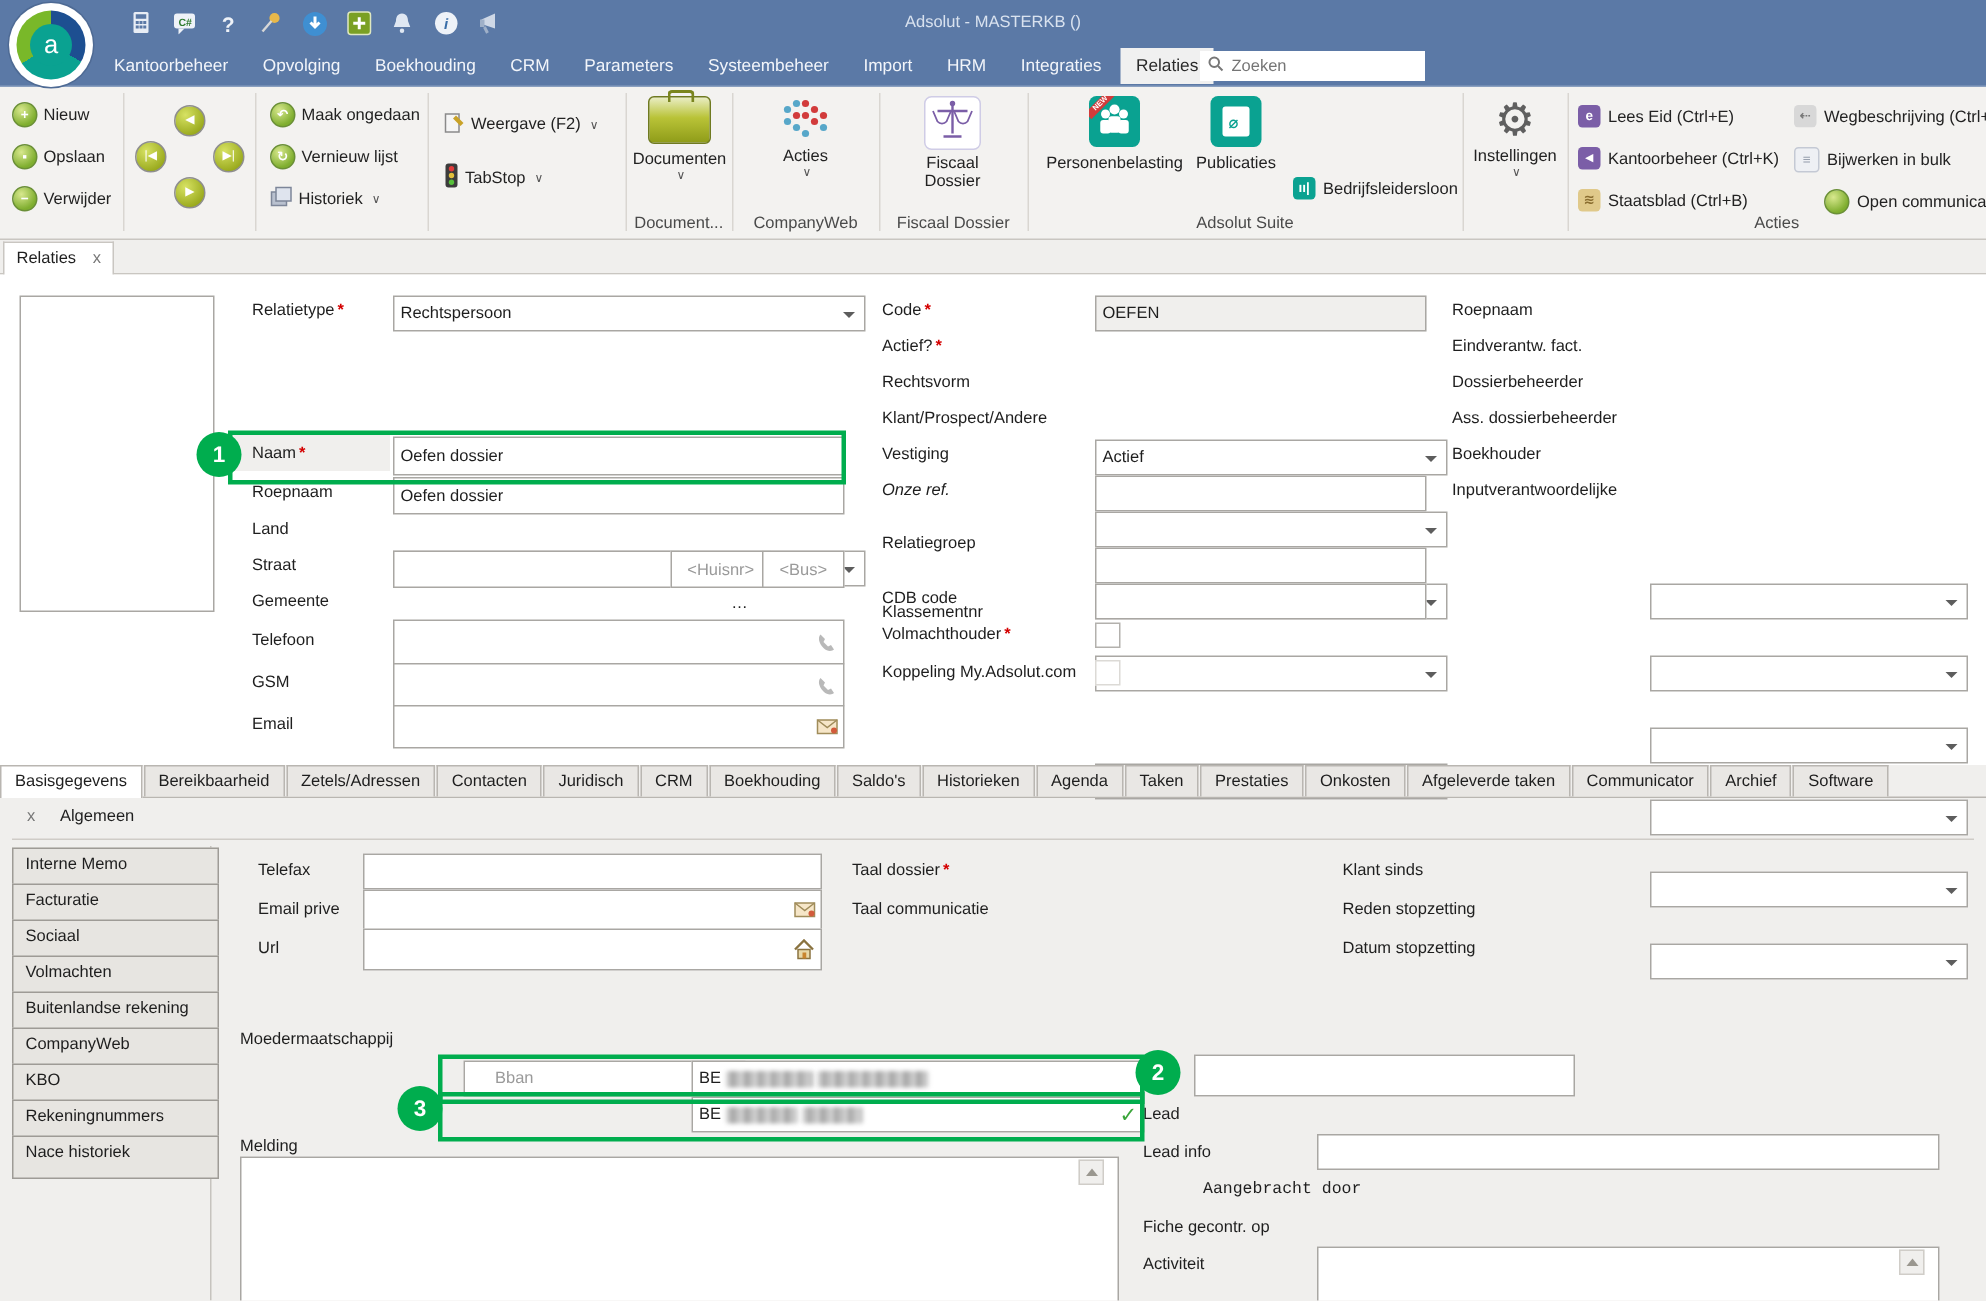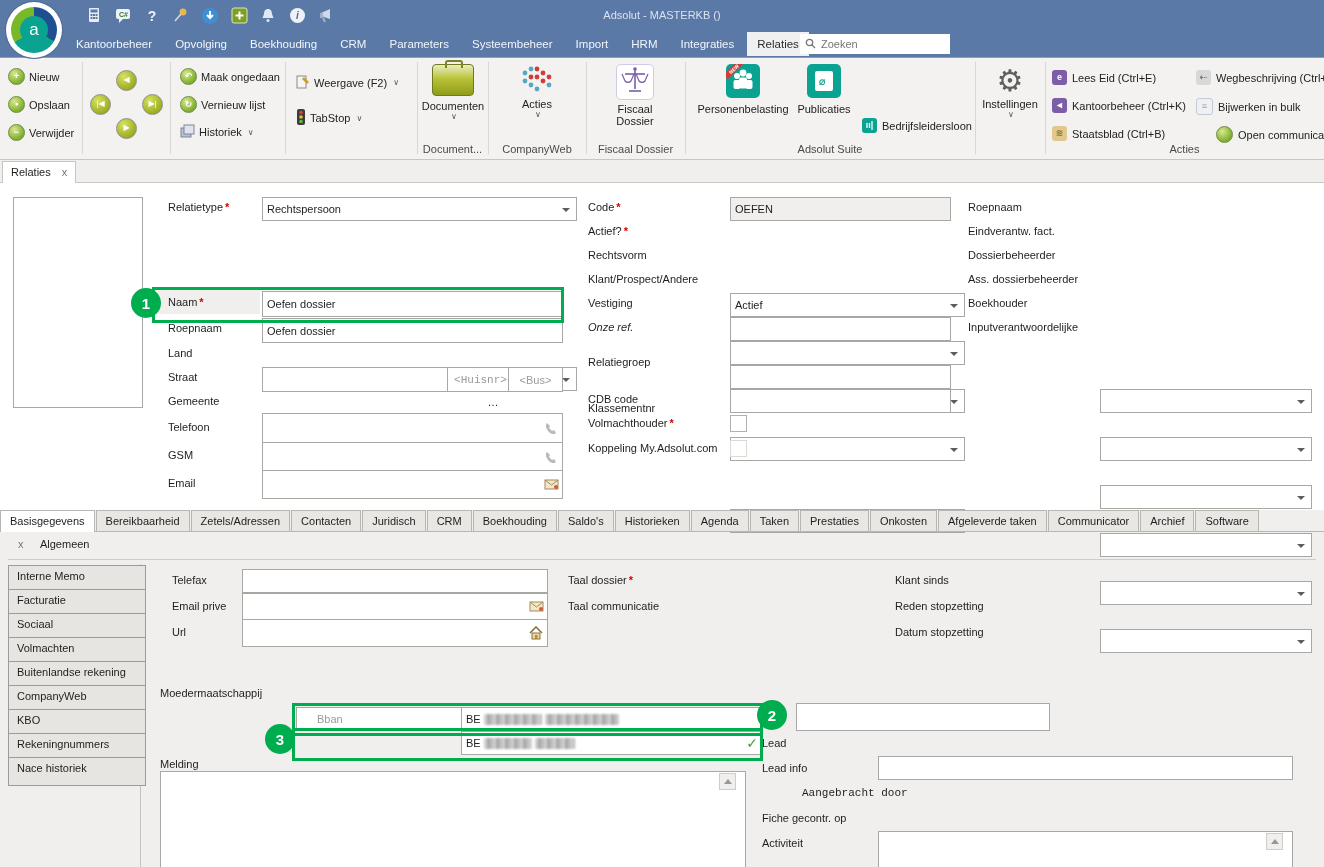--- a/index.html
+++ b/index.html
@@ -338,21 +338,21 @@
 <div class="lbl" style="left:168px;top:322px;">Roepnaam</div>
 <input class="fld" style="left: 262px; top: 318px; width: 291px; height: 21px;" value="Oefen dossier">
 
 <div class="lbl" style="left:168px;top:347px;">Land</div>
 <div class="fld dd" style="left:262px;top:343px;width:291px;height:20px;">
     <span>België</span>
   </div>
 
 <div class="lbl" style="left:168px;top:371px;">Straat</div>
 <input class="fld" style="left: 262px; top: 367px; width: 181px; height: 21px;">
-<input class="fld" style="left: 447px; top: 367px; width: 57px; height: 21px; text-align: center; font-family: Liberation Mono, monospace;" placeholder="&lt;Huisnr&gt;">
+<input class="fld" style="left: 447px; top: 367px; width: 57px; height: 21px; text-align: center;" placeholder="&lt;Huisnr&gt;">
 <input class="fld" style="left: 508px; top: 367px; width: 45px; height: 21px; text-align: center;" placeholder="&lt;Bus&gt;">
 
 <div class="lbl" style="left:168px;top:395px;">Gemeente</div>
 <div class="fld dd" style="left:262px;top:391px;width:213px;height:20px;">
     <span></span>
   </div>
 <div class="fld" style="left:478px;top:393px;width:22px;height:16px;justify-content:center;border:0;">…</div>
 
 <div class="lbl" style="left:168px;top:421px;">Telefoon</div>
 <div class="fld" style="left:262px;top:413px;width:291px;height:26px;">
@@ -495,21 +495,21 @@
 
 <div class="lbl" style="left:895px;top:574px;">Klant sinds</div>
 
 <div class="lbl" style="left:895px;top:600px;">Reden stopzetting</div>
 
 <div class="lbl" style="left:895px;top:626px;">Datum stopzetting</div>
 
 <div class="lbl" style="left:160px;top:687px;">Moedermaatschappij</div>
 
 <div class="gbox" style="left:292px;top:703px;width:465px;height:27px;"></div>
-<input class="fld" style="left: 296px; top: 707px; width: 162px; height: 20px; padding-left: 20px;" placeholder="Bban">
+<input class="fld" style="left: 309px; top: 707px; width: 162px; height: 20px; padding-left: 20px;" placeholder="Bban">
 <div class="fld" style="left:461px;top:707px;width:292px;height:20px;">
   <span>BE</span>
     <span class="blur" style="width:58px;"></span>
     <span class="blur" style="width:74px;"></span>
 </div>
 <div class="ann" style="left:757px;top:700px;">2</div>
 <input class="fld" style="left: 796px; top: 703px; width: 244px; height: 24px;">
 
 <div class="ann" style="left:265px;top:724px;">3</div>
 <div class="gbox" style="left:292px;top:728px;width:465px;height:27px;"></div>

